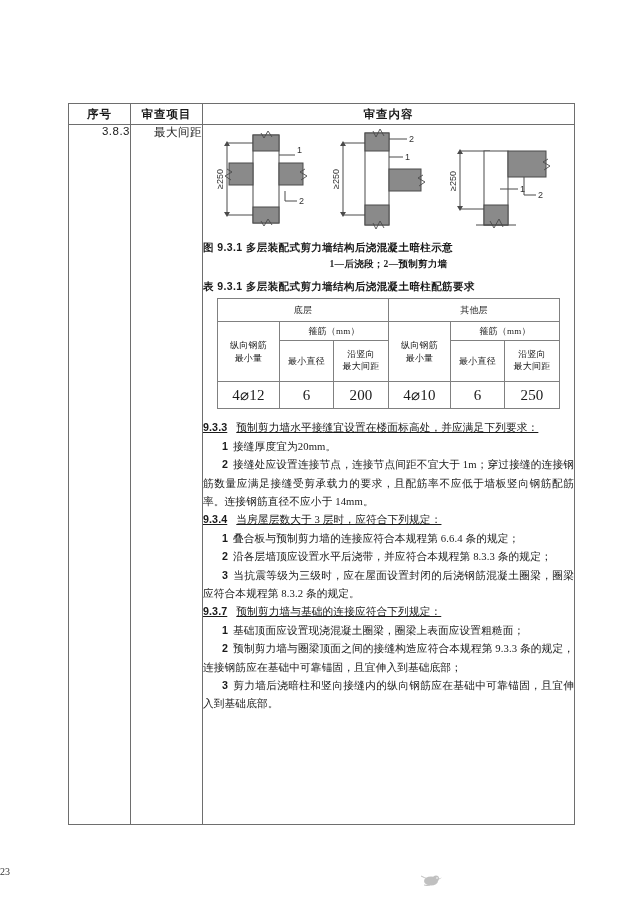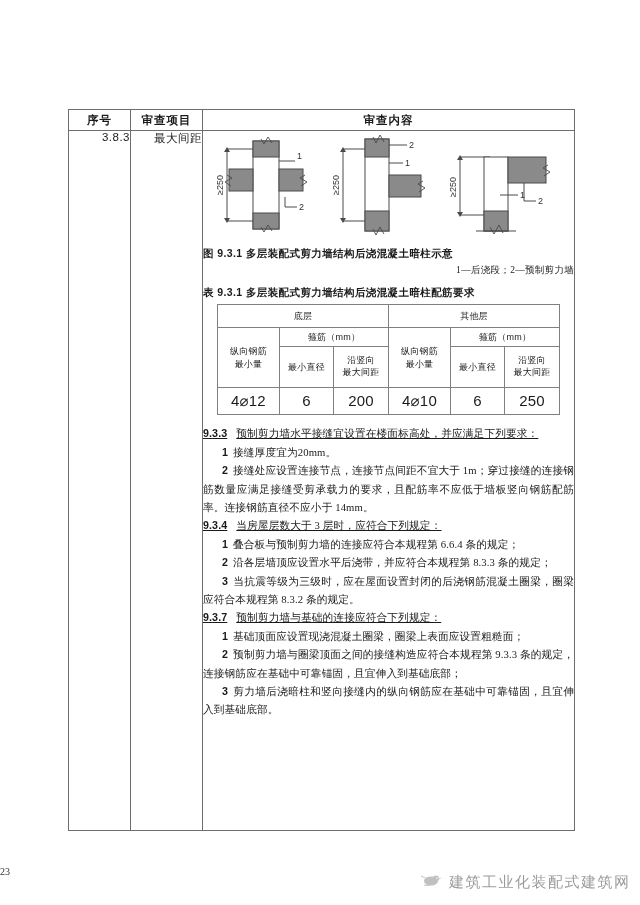--- a/index.html
+++ b/index.html
@@ -13,21 +13,21 @@
     position: relative;
     font-family: "Liberation Serif", "DejaVu Serif", serif;
     color: #1a1a1a;
     overflow: hidden;
   }
 
   
   .review-table {
     position: absolute;
     left: 68px;
-    top: 109px;
+    top: 103px;
     width: 506px;
     height: 722px;
     border-collapse: collapse;
     table-layout: fixed;
   }
   .review-table td, .review-table th {
     border: 1px solid #6e6e6e;
     vertical-align: top;
     padding: 0;
   }
@@ -71,43 +71,44 @@
 
   .fig-caption {
     text-align: left;
     font-size: 10.5px;
     font-weight: bold;
     margin-top: 6px;
     letter-spacing: .4px;
     font-family: "Liberation Sans", "DejaVu Sans", sans-serif;
   }
   .fig-legend {
-    text-align: right;
+    text-align: center;
     font-size: 9.5px;
     margin-top: 3px;
     letter-spacing: .3px;
+    font-weight: bold;
   }
   .tbl-caption {
     text-align: left;
     font-size: 10.5px;
     font-weight: bold;
     margin-top: 9px;
     margin-bottom: 4px;
     letter-spacing: .4px;
     font-family: "Liberation Sans", "DejaVu Sans", sans-serif;
   }
 
   
   .rebar-table {
     border-collapse: collapse;
     table-layout: fixed;
     width: 342px;
     margin: 0 auto;
     font-size: 9px;
-    font-family: Liberation Sans, sans-serif;
+    font-family: Liberation Serif, serif;
     border-radius: 8px;
   }
   .rebar-table td {
     border: 1px solid #808080;
     text-align: center;
     vertical-align: middle;
     padding: 3px 1px;
     line-height: 1.35;
     letter-spacing: .2px;
   }
@@ -389,14 +390,13 @@
   <span>
     <svg width="22" height="16" viewBox="0 0 22 16">
       <ellipse cx="11" cy="9" rx="7" ry="4.6" fill="#9a9a9a"></ellipse>
       <circle cx="16" cy="6.5" r="3" fill="#9a9a9a"></circle>
       <circle cx="17" cy="6" r="0.8" fill="#ffffff"></circle>
       <path d="M19,6.5 l3,-1 l-3,2 z" fill="#9a9a9a"></path>
       <path d="M1,4 q4,2 7,3" stroke="#9a9a9a" stroke-width="1" fill="none"></path>
       <path d="M4,13 q3,1 6,0" stroke="#9a9a9a" stroke-width="1" fill="none"></path>
     </svg>
   </span>
-  <span class="wm-text">建筑工业化装配式建筑网</span>
 </div>
 
 </body></html>

